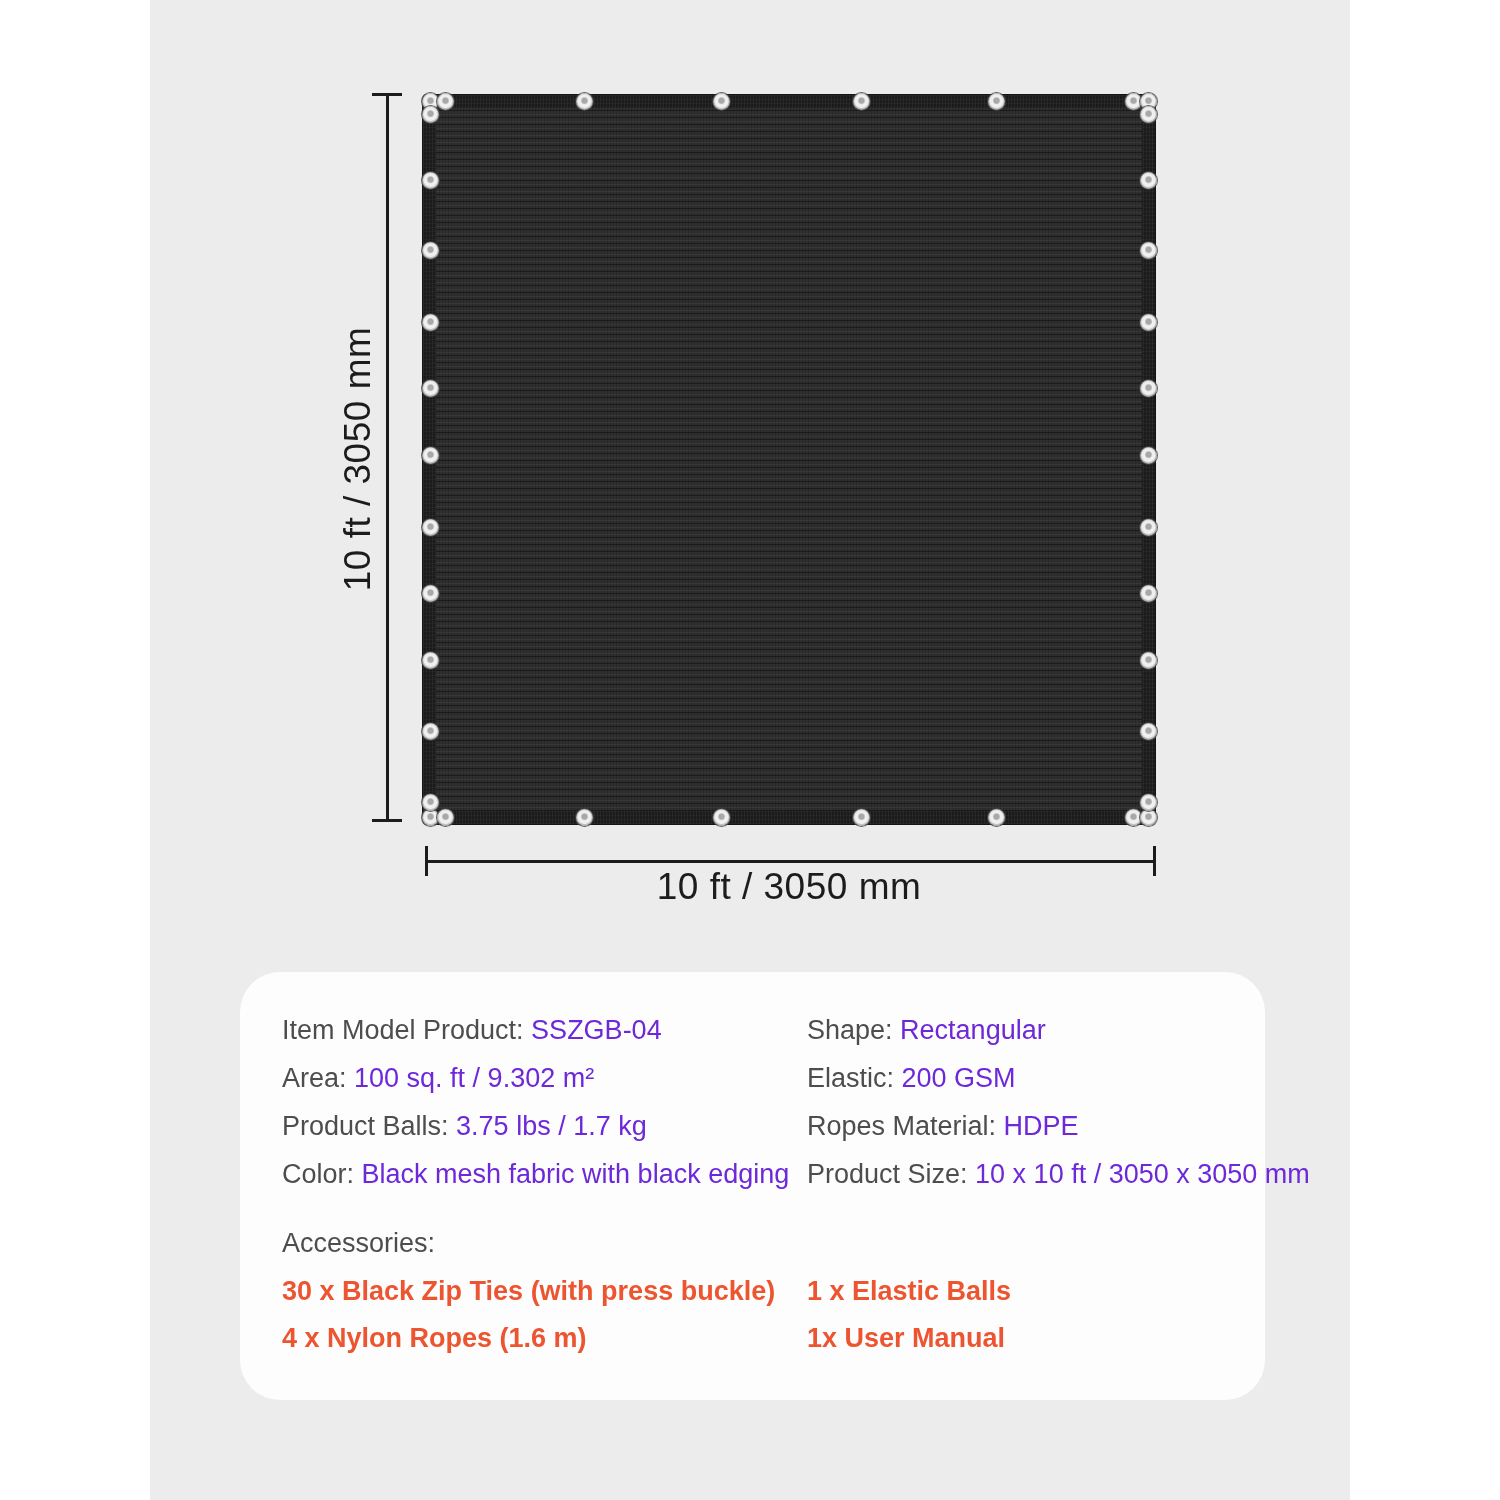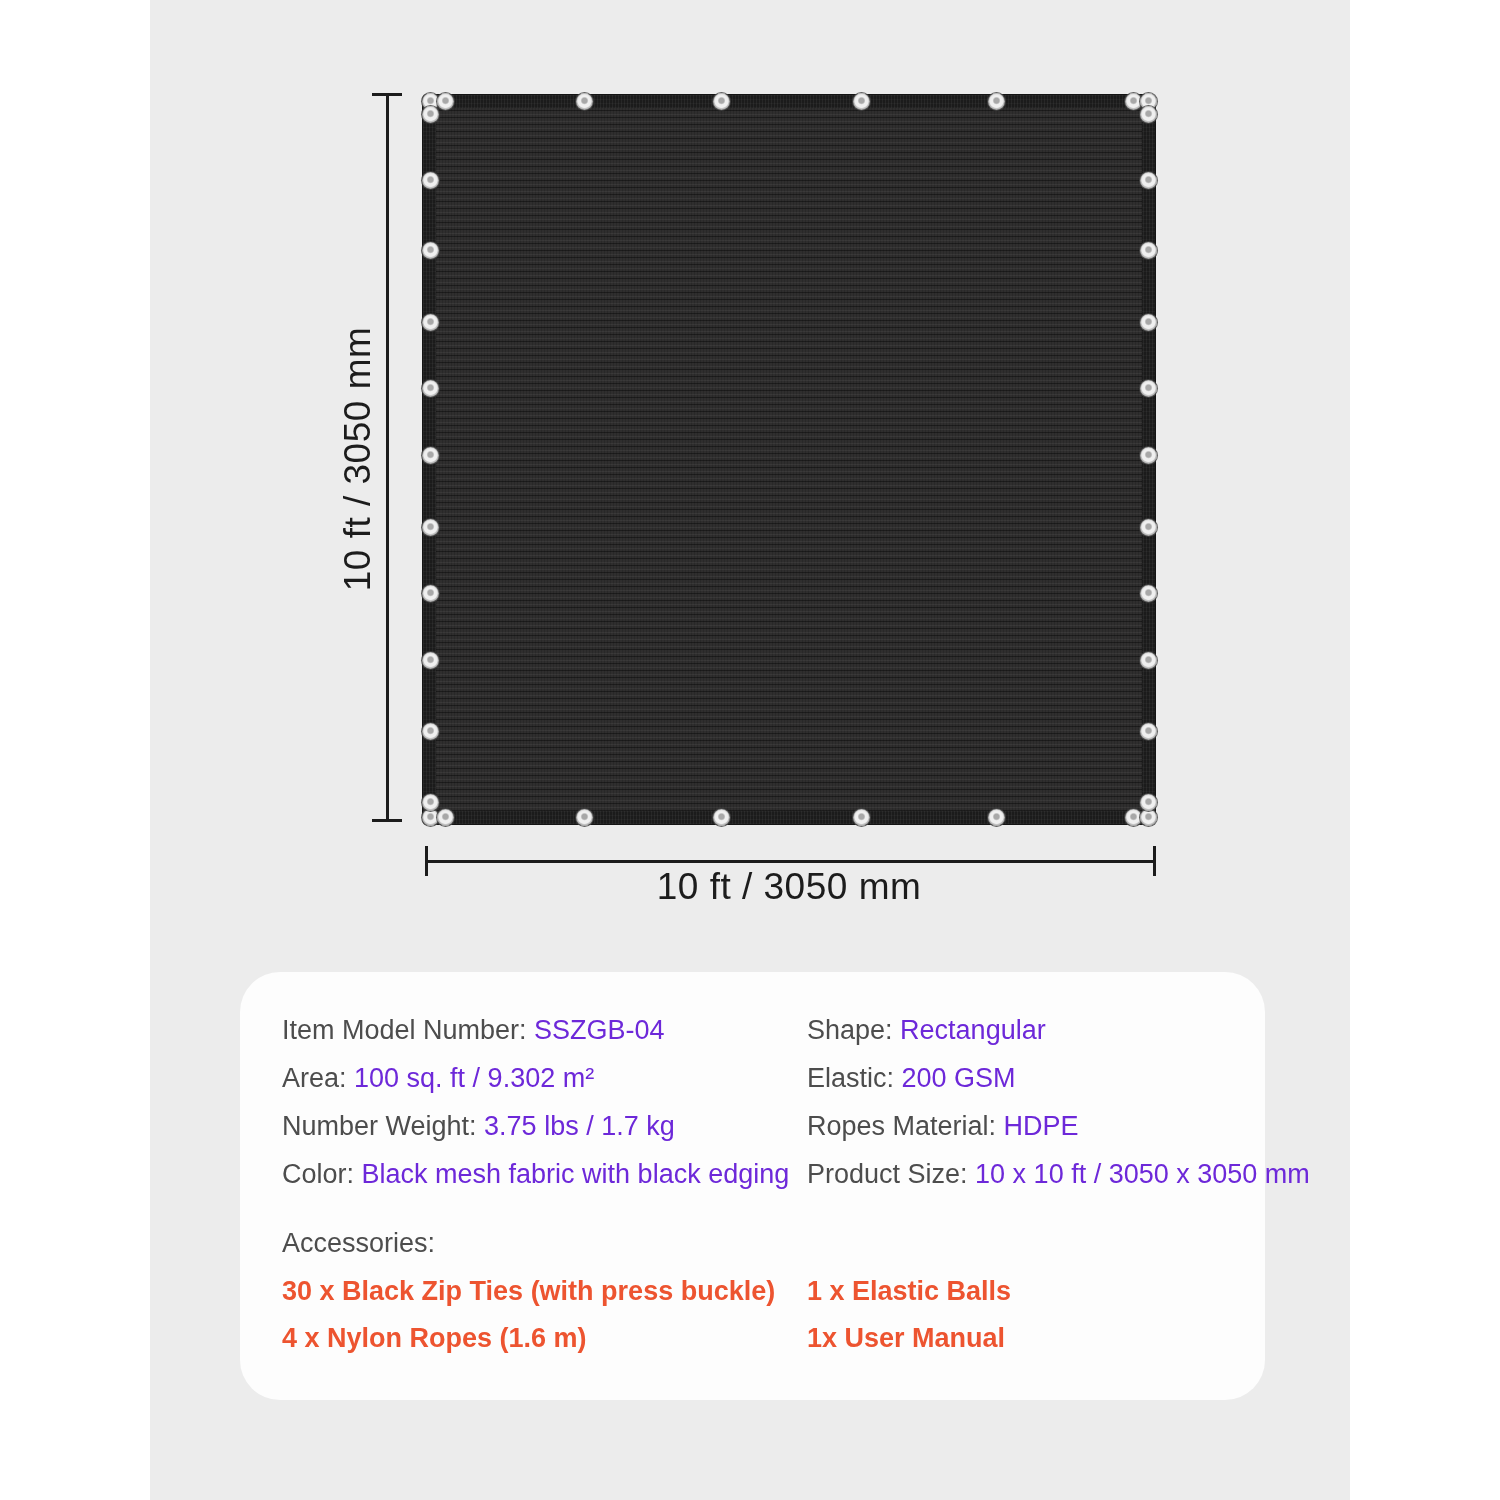--- a/index.html
+++ b/index.html
@@ -99,27 +99,27 @@
       <div class="dline" style="left:372px;top:819px;width:30px;height:3px;"></div>
       <div class="dim-label vlabel">10 ft / 3050 mm</div>
 
       <div class="dline" style="left:426px;top:860px;width:730px;height:3px;"></div>
       <div class="dline" style="left:425px;top:846px;width:3px;height:30px;"></div>
       <div class="dline" style="left:1153px;top:846px;width:3px;height:30px;"></div>
       <div class="dim-label hlabel">10 ft / 3050 mm</div>
 
       <div class="card">
         <div class="spec-row col-l r1">
-          <span class="lbl">Item Model Number: </span><span class="val">SSZGB-04</span>
+          <span class="lbl">Item Model Product: </span><span class="val">SSZGB-04</span>
         </div>
         <div class="spec-row col-l r2">
           <span class="lbl">Area: </span><span class="val">100 sq. ft / 9.302 m²</span>
         </div>
         <div class="spec-row col-l r3">
-          <span class="lbl">Number Weight: </span><span class="val">3.75 lbs / 1.7 kg</span>
+          <span class="lbl">Product Balls: </span><span class="val">3.75 lbs / 1.7 kg</span>
         </div>
         <div class="spec-row col-l r4">
           <span class="lbl">Color: </span><span class="val">Black mesh fabric with black edging</span>
         </div>
 
         <div class="spec-row col-r r1">
           <span class="lbl">Shape: </span><span class="val">Rectangular</span>
         </div>
         <div class="spec-row col-r r2">
           <span class="lbl">Elastic: </span><span class="val">200 GSM</span>

